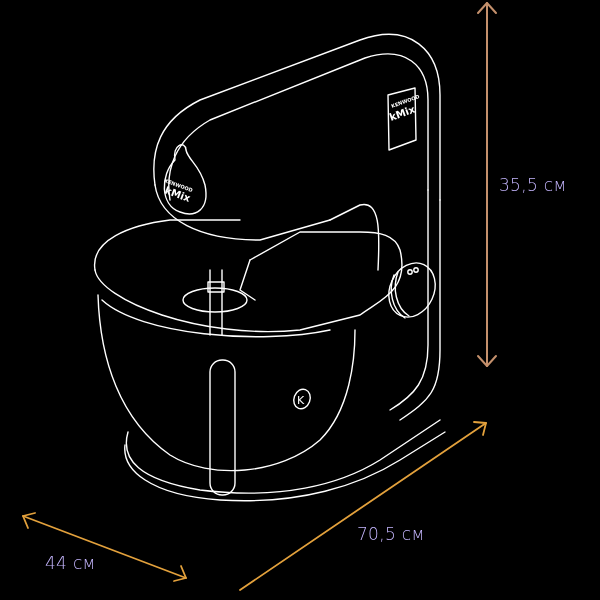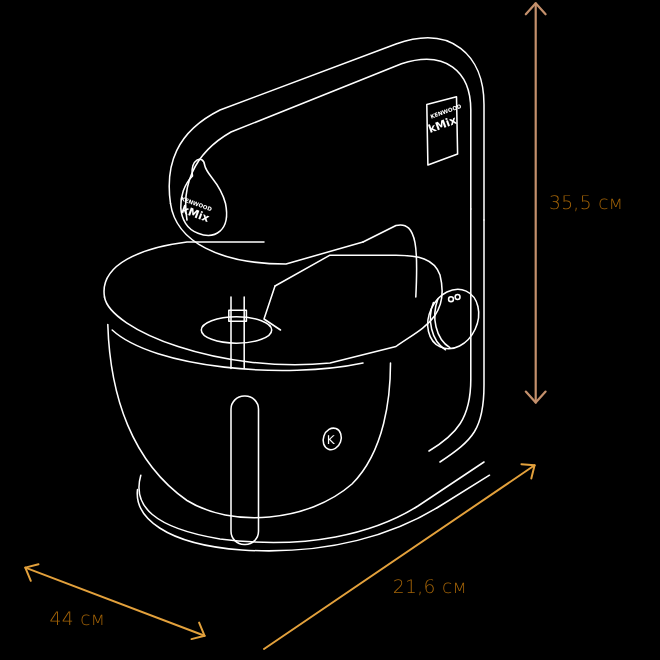--- a/index.html
+++ b/index.html
@@ -1,19 +1,19 @@
 <!DOCTYPE html>
 <html><head>
   <meta charset="utf-8">
   <style>
     html, body { margin:0; padding:0; background:#000; }
     body { width:600px; height:600px; overflow:hidden; position:relative; font-family:"DejaVu Sans", "Liberation Sans", sans-serif; }
     #stage { position:absolute; left:0; top:0; width:600px; height:600px; background:#000; }
     svg { position:absolute; left:0; top:0; }
-    .lbl { position:absolute; color:#a16207; font-size:17px; letter-spacing:0.3px; white-space:nowrap; font-weight:300; }
+    .lbl { position:absolute; color:#c4b5fd; font-size:17px; letter-spacing:0.3px; white-space:nowrap; font-weight:300; }
     #lbl-h { left:499px; top:175px; }
     #lbl-w { left:357px; top:524px; }
     #lbl-d { left:45px; top:553px; }
     .line { fill:none; stroke:#fff; stroke-width:1.4; stroke-linecap:round; stroke-linejoin:round; }
     .dimv { fill:none; stroke:#c4906c; stroke-width:2; stroke-linecap:round; stroke-linejoin:round; }
     .dimo { fill:none; stroke:#e3a13c; stroke-width:1.8; stroke-linecap:round; stroke-linejoin:round; }
     .logo { fill:#fff; font-family:"DejaVu Sans", sans-serif; font-weight:bold; }
   </style>
 </head>
 <body>
@@ -90,15 +90,15 @@
     </g>
 
     <g>
       <line class="dimo" x1="23" y1="516" x2="186" y2="578"></line>
       <path class="dimo" d="M28,528 L23,516 L35,513"></path>
       <path class="dimo" d="M181,566 L186,578 L174,581"></path>
     </g>
   </svg>
 
   <div class="lbl" id="lbl-h">35,5 см</div>
-  <div class="lbl" id="lbl-w">21,6 см</div>
+  <div class="lbl" id="lbl-w">70,5 см</div>
   <div class="lbl" id="lbl-d">44 см</div>
 </div>
 
 </body></html>

